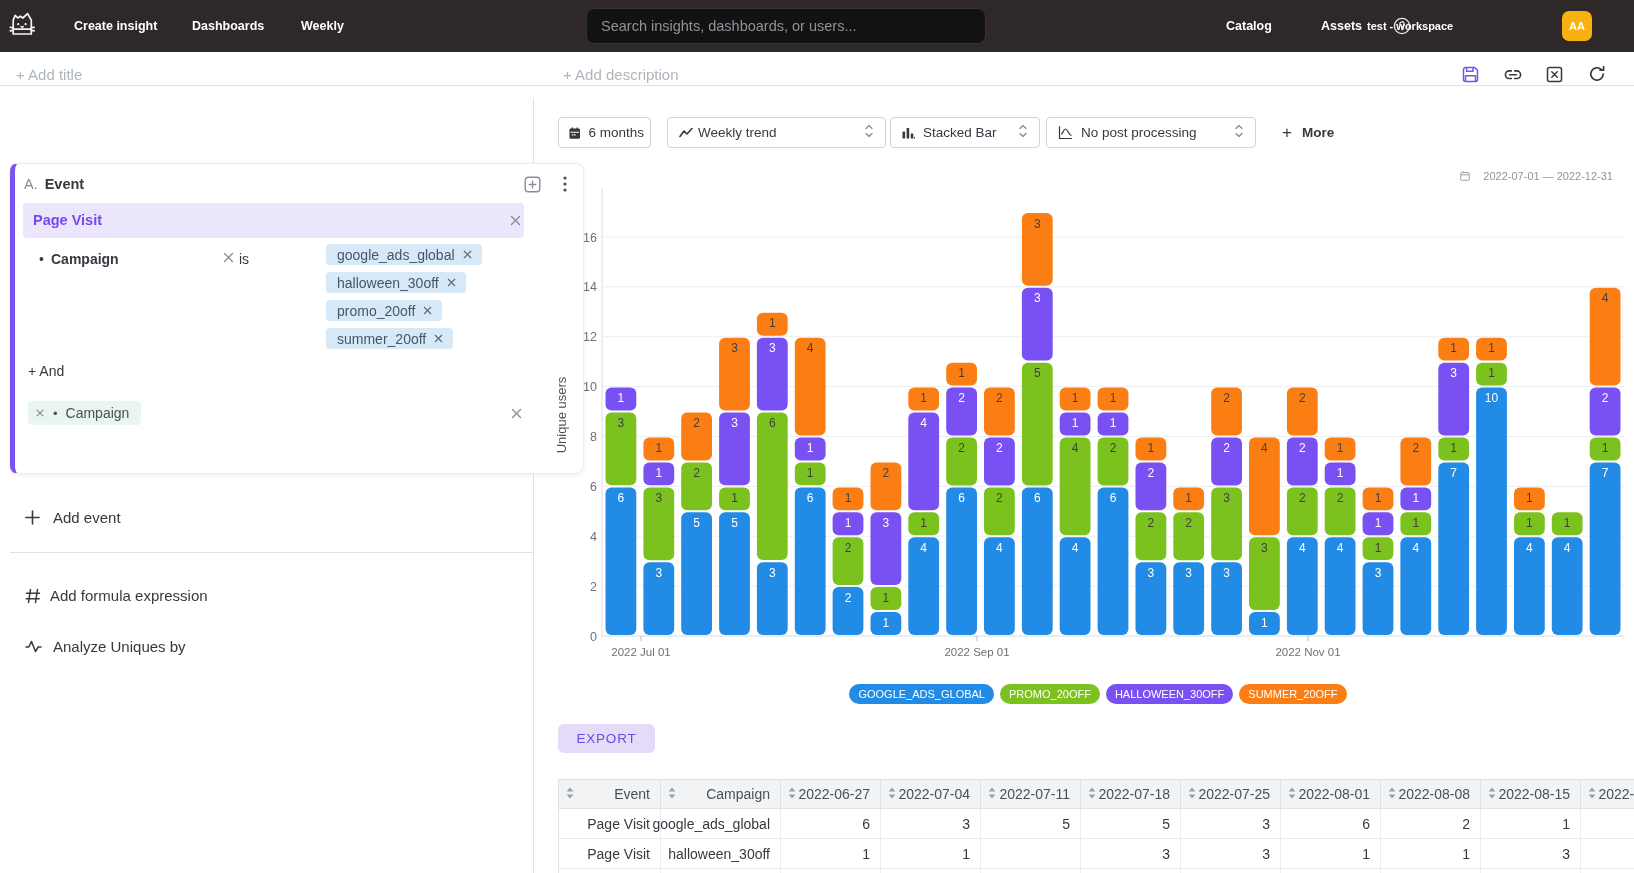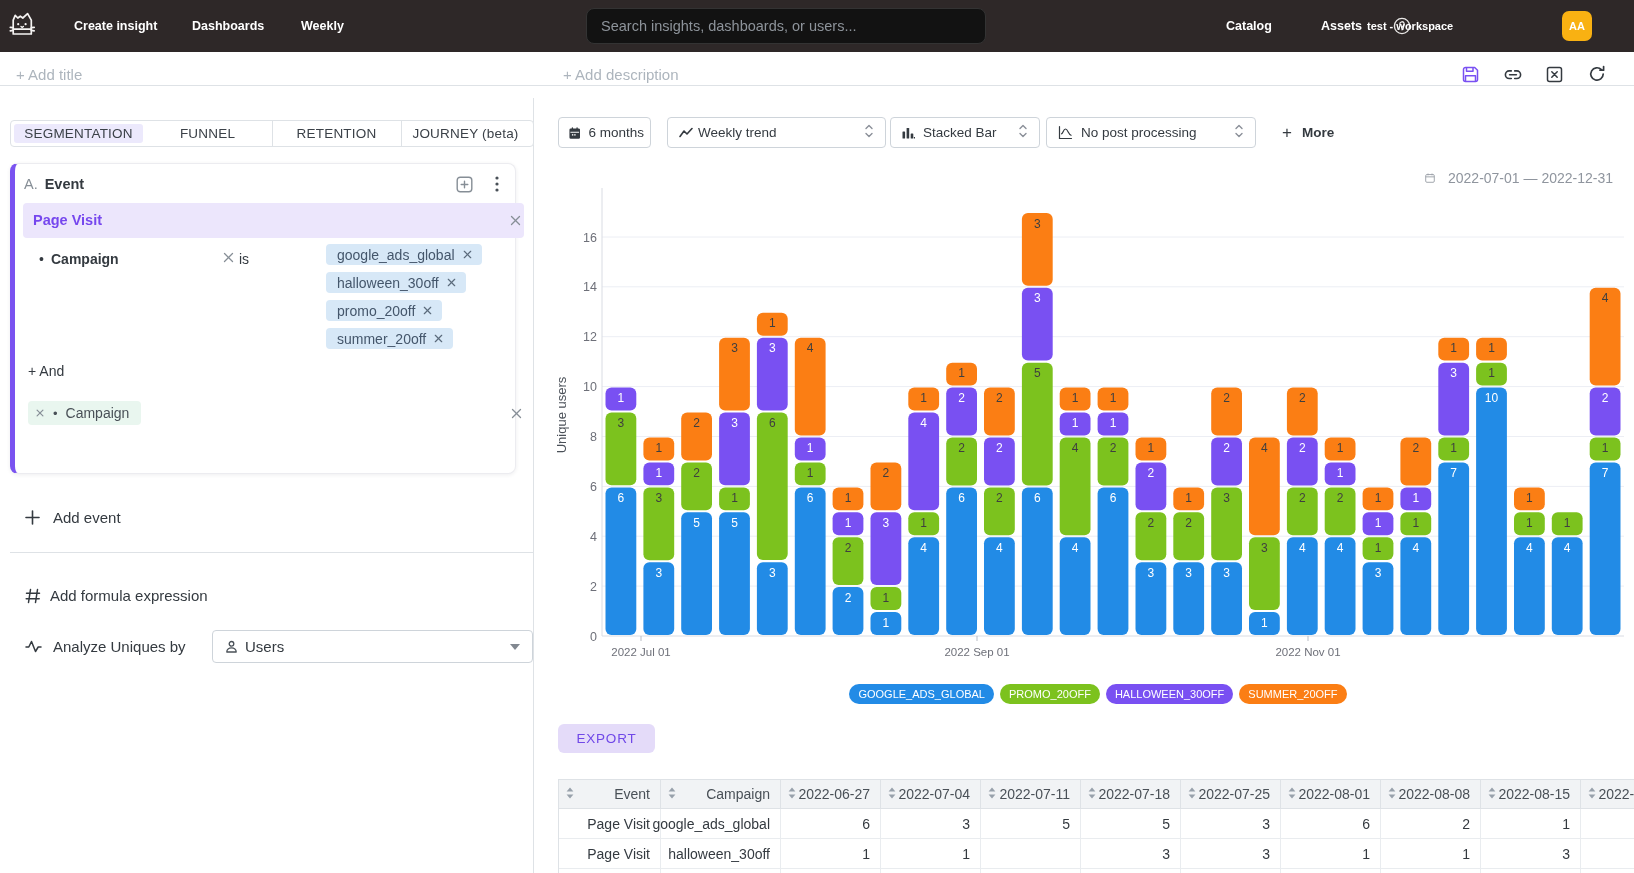--- a/index.html
+++ b/index.html
@@ -9,21 +9,21 @@
 #search { position:absolute; left:586px; top:8px; width:400px; height:36px; background:#121212; border:1px solid #333; border-radius:8px; color:#8d939a; font-size:14.5px; line-height:34px; padding-left:14px; }
 #avatar { position:absolute; left:1562px; top:11px; width:30px; height:30px; background:#f9b112; border-radius:7px; color:#fff; font-size:11px; font-weight:bold; text-align:center; line-height:30px; }
 #subhdr { position:absolute; left:0; top:52px; width:1634px; height:34px; background:#fff; border-bottom:1px solid #dee2e6; }
 .ghost { position:absolute; color:#adb5bd; font-size:15px; top:14px; }
 .hicon { position:absolute; top:14px; }
 #lpanel { position:absolute; left:0; top:98px; width:534px; height:775px; background:#fff; border-right:1px solid #dee2e6; }
 #tabs { position:absolute; left:10px; top:22px; width:524px; height:27px; border:1px solid #dee2e6; border-radius:4px; display:flex; align-items:stretch; background:#fff; padding:3px; }
 #tabs .tab { flex:1; display:flex; align-items:center; justify-content:center; font-size:13.5px; color:#3b4148; letter-spacing:0.2px; position:relative; }
 #tabs .tab.sep:before { content:""; position:absolute; left:0; top:-3px; bottom:-3px; width:1px; background:#dee2e6; }
 #tabs .active { background:#ece9fc; border-radius:3px; }
-#card { position:absolute; left:10px; top:65px; width:506px; height:311px; background:#fff; border:1px solid #ececf0; border-left:5px solid #7a53f0; border-radius:8px; box-shadow:0 1px 4px rgba(20,20,40,.07);padding-left:40px; }
+#card { position:absolute; left:10px; top:65px; width:574px; height:311px; background:#fff; border:1px solid #ececf0; border-left:5px solid #7a53f0; border-radius:8px; box-shadow:0 1px 4px rgba(20,20,40,.07);padding-left:40px; }
 #card .hdr { position:absolute; left:9px; top:12px; font-size:14.5px; color:#868e96; }
 #card .hdr b { color:#343a40; margin-left:7px; }
 .cardico { position:absolute; top:12px; }
 #pvrow { position:absolute; left:8px; top:39px; width:501px; height:35px; background:#ece6fc; border-radius:4px; }
 #pvrow span { position:absolute; left:10px; top:9px; color:#7647ee; font-weight:bold; font-size:14.5px; }
 #pvrow svg { position:absolute; right:2px; top:11px; }
 .bullet { color:#343a40; }
 #filterrow { position:absolute; left:8px; top:80px; width:501px; }
 #chips { position:absolute; left:303px; top:0px; display:flex; flex-direction:column; align-items:flex-start; gap:7px; }
 .chip { display:flex; align-items:center; gap:7px; background:#d7e8f7; border-radius:4px; height:21px; padding:0 9px 0 11px; font-size:14px; color:#44566b; }
@@ -35,21 +35,21 @@
 #addevent { position:absolute; left:25px; top:411px; font-size:15px; color:#343a40; display:flex; align-items:center; gap:13px; }
 #lpanel hr { position:absolute; left:10px; top:454px; width:523px; border:none; border-top:1px solid #dee2e6; }
 #formula { position:absolute; left:25px; top:489px; font-size:15px; color:#343a40; display:flex; align-items:center; gap:9px; }
 #analyze { position:absolute; left:25px; top:540px; font-size:15px; color:#343a40; display:flex; align-items:center; gap:11px; }
 #udrop { position:absolute; left:212px; top:532px; width:321px; height:33px; border:1px solid #ced4da; border-radius:4px; display:flex; align-items:center; padding:0 12px; gap:7px; font-size:15px; color:#343a40; }
 #udrop .car { margin-left:auto; width:0; height:0; border-left:5px solid transparent; border-right:5px solid transparent; border-top:6px solid #828890; }
 #rpanel { position:absolute; left:534px; top:98px; width:1100px; height:775px; }
 .ctl { position:absolute; top:19px; height:31px; border:1px solid #ced4da; border-radius:4px; display:flex; align-items:center; font-size:13.5px; color:#343a40; background:#fff; white-space:nowrap; }
 .ctl .chev { margin-left:auto; }
 #morebtn { position:absolute; top:19px; left:748px; height:31px; display:flex; align-items:center; font-size:13.5px; color:#343a40; gap:10px; }
-#daterange { position:absolute; top:72px; right:21px; display:flex; align-items:center; gap:13px; color:#8f959e; font-size:14px;justify-content:center; }
+#daterange { position:absolute; top:72px; right:21px; display:flex; align-items:center; gap:13px; color:#8f959e; font-size:11px;justify-content:center; }
 #legend { position:absolute; left:14px; top:586px; width:1100px; display:flex; justify-content:center; gap:6px; }
 .pill { height:20px; border-radius:10px; color:#fff; font-size:11px; line-height:20px; padding:0 9px; }
 #export { position:absolute; left:24px; top:626px; width:97px; height:29px; background:#e4dbf9; color:#7048e8; font-size:13.5px; letter-spacing:0.8px; text-align:center; line-height:29px; border-radius:6px; }
 #tablewrap { position:absolute; left:24px; top:681px; width:1076px; overflow:hidden; border-top:1px solid #dee2e6; border-left:1px solid #dee2e6; }
 .trh { display:flex; background:#f1f3f5; height:29px; border-bottom:1px solid #dee2e6; width:1200px; }
 .tr { display:flex; background:#fff; height:30px; border-bottom:1px solid #e9ecef; width:1200px; }
 .th { display:flex; align-items:center; padding:0 10px 0 7px; border-right:1px solid #dee2e6; font-size:14px; color:#495057; }
 .thl { margin-left:auto; }
 .td { display:flex; align-items:center; justify-content:flex-end; padding:0 10px; border-right:1px solid #e9ecef; font-size:14px; color:#343a40; }
 </style></head>
@@ -96,26 +96,20 @@
   <div class="hicon" style="left:1546px"><svg width="17" height="17" viewBox="0 0 17 17" fill="none" stroke="#343a40" stroke-width="1.5" stroke-linejoin="round">
         <rect x="1.5" y="1.5" width="14" height="14" rx="2"></rect>
         <path d="M5.8 5.8 L11.2 11.2 M11.2 5.8 L5.8 11.2" stroke-linecap="round"></path>
       </svg></div>
   <div class="hicon" style="left:1588px;top:13px"><svg width="18" height="18" viewBox="0 0 18 18" fill="none" stroke="#343a40" stroke-width="1.7" stroke-linecap="round">
         <path d="M15.2 9 a6.2 6.2 0 1 1-1.8-4.4"></path>
         <path d="M15.6 1.6 v3.6 h-3.6" stroke-linejoin="round"></path>
       </svg></div>
 </div>
 <div id="lpanel">
-  <div id="tabs">
-    <div class="tab active">SEGMENTATION</div>
-    <div class="tab">FUNNEL</div>
-    <div class="tab sep">RETENTION</div>
-    <div class="tab sep">JOURNEY (beta)</div>
-  </div>
   <div id="card">
     <div class="hdr">A.<b>Event</b></div>
     <div class="cardico" style="right:42px"><svg width="17" height="17" viewBox="0 0 17 17" fill="none" stroke="#868e96" stroke-width="1.4" stroke-linejoin="round">
           <rect x="1.2" y="1.2" width="14.6" height="14.6" rx="3"></rect>
           <path d="M8.5 5.2 v6.6 M5.2 8.5 h6.6" stroke-linecap="round"></path>
         </svg></div>
     <div class="cardico" style="right:16px;top:11px"><svg width="4" height="18" viewBox="0 0 4 18" fill="#495057">
           <circle cx="2" cy="3" r="1.6"></circle>
           <circle cx="2" cy="9" r="1.6"></circle>
           <circle cx="2" cy="15" r="1.6"></circle>
@@ -189,28 +183,20 @@
   <hr>
   <div id="formula"><svg width="16" height="16" viewBox="0 0 16 16" fill="none" stroke="#343a40" stroke-width="1.5" stroke-linecap="round">
         <line x1="5.5" y1="1.5" x2="3.5" y2="14.5"></line>
         <line x1="12.5" y1="1.5" x2="10.5" y2="14.5"></line>
         <line x1="1.5" y1="5.2" x2="14.5" y2="5.2"></line>
         <line x1="1.2" y1="10.8" x2="14.2" y2="10.8"></line>
       </svg>Add formula expression</div>
   <div id="analyze"><svg width="17" height="15" viewBox="0 0 17 15" fill="none" stroke="#343a40" stroke-width="1.5" stroke-linecap="round" stroke-linejoin="round">
         <path d="M1 8 h2.8 L6.5 2.5 L10.5 12.5 L13.2 8 H16"></path>
       </svg>Analyze Uniques by</div>
-  <div id="udrop">
-      <svg width="13" height="13" viewBox="0 0 13 13" fill="none" stroke="#495057" stroke-width="1.3">
-        <circle cx="6.5" cy="3.8" r="2.3"></circle>
-        <path d="M1.8 12 c0-2.6 2.1-4.2 4.7-4.2 s4.7 1.6 4.7 4.2 Z" stroke-linejoin="round"></path>
-      </svg>
-      <span>Users</span>
-      <span class="car"></span>
-    </div>
 </div>
 <div id="rpanel">
   <div class="ctl" style="left:24px;width:93px;padding:0 6px 0 10px;gap:8px"><svg width="13" height="14" viewBox="0 0 13 14" fill="#343a40">
         <path d="M0.5 3.4 a1.6 1.6 0 0 1 1.6-1.6 h8.8 a1.6 1.6 0 0 1 1.6 1.6 v8.6 a1.6 1.6 0 0 1-1.6 1.6 h-8.8 a1.6 1.6 0 0 1-1.6-1.6 Z"></path>
         <rect x="3.1" y="0.6" width="1.5" height="2.6" rx="0.7"></rect>
         <rect x="8.4" y="0.6" width="1.5" height="2.6" rx="0.7"></rect>
         <rect x="1.6" y="5.6" width="9.8" height="1.1" fill="#fff"></rect>
         <rect x="3.3" y="8.3" width="1.6" height="1.6" fill="#fff"></rect>
         <rect x="5.9" y="8.3" width="1.6" height="1.6" fill="#fff"></rect>
       </svg>6 months</div>

